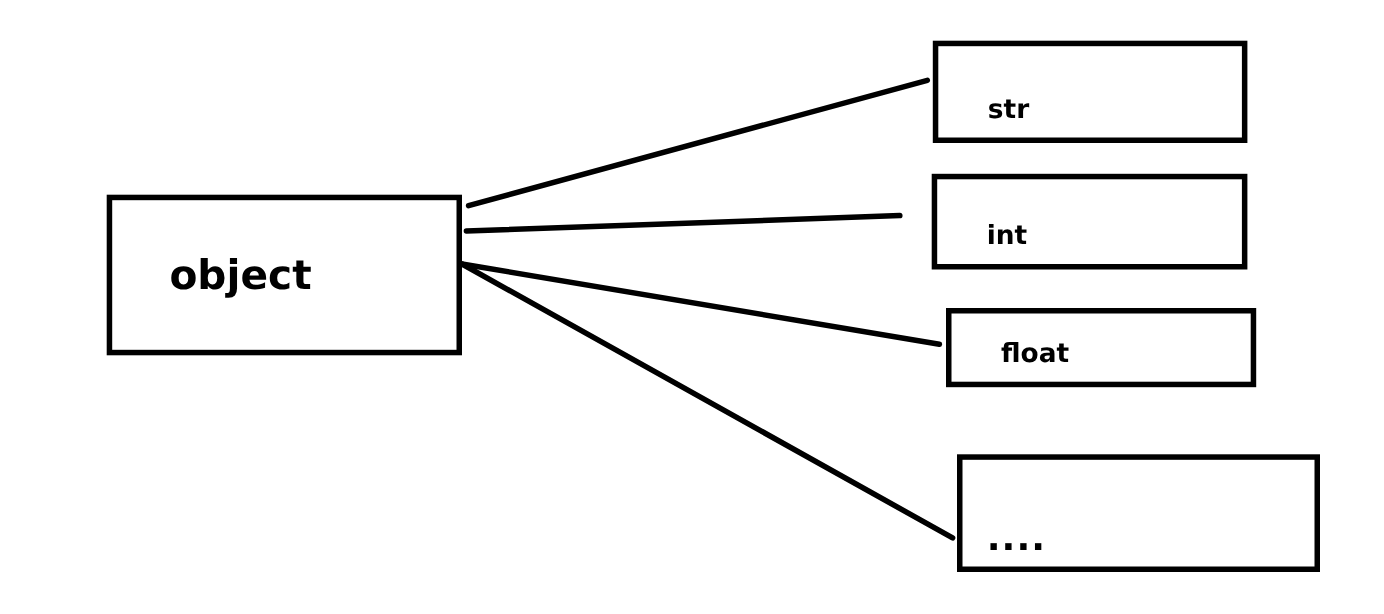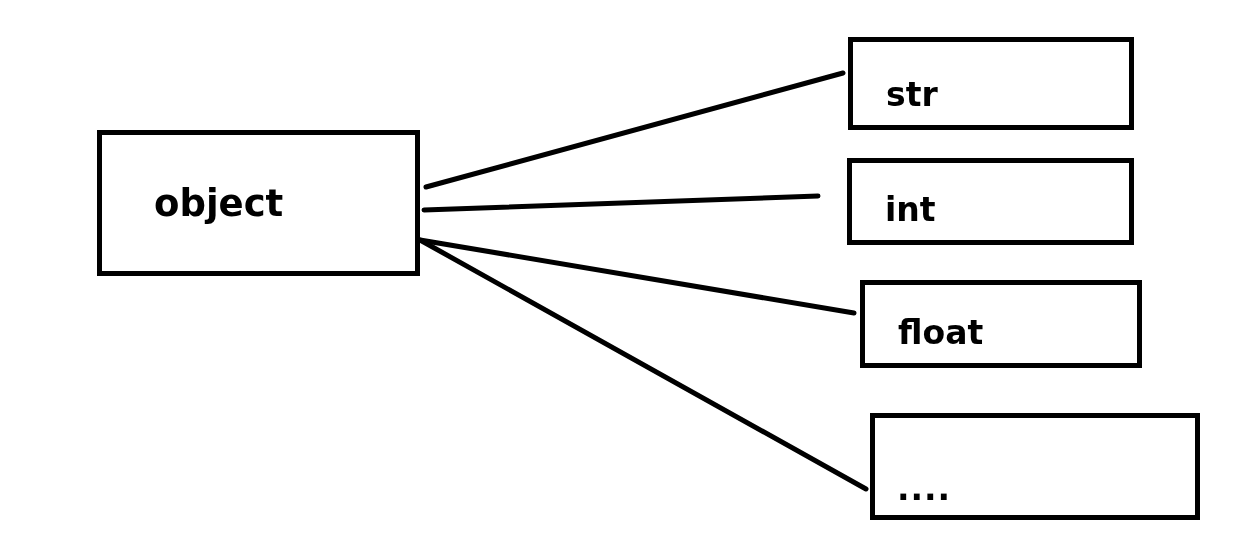--- a/index.html
+++ b/index.html
@@ -36,33 +36,34 @@
   .node-label {
     font-weight: bold;
     color: #000000;
     white-space: pre;
     line-height: 1;
   }
   
   .node-root {
     align-items: center;
     justify-content: flex-start;
+    margin-top: 47px;
   }
   .node-root .node-label {
     font-size: 37px;
     padding-left: 52px;
   }
   
   .node-leaf {
     align-items: flex-end;
     justify-content: flex-start;
   }
   .node-leaf .node-label {
-    font-size: 33px;
-    padding-left: 33px;
+    font-size: 24px;
+    padding-left: 45px;
     padding-bottom: 14px;
   }
   .node-dots .node-label {
     font-size: 33px;
     padding-left: 22px;
     padding-bottom: 10px;
     letter-spacing: 1px;
   }
 </style>
 </head>
@@ -82,21 +83,21 @@
   </div>
 
   <div class="node node-leaf" style="left: 848px; top: 37px; width: 286px; height: 93px; border-color: rgb(0, 0, 0);">
     <span class="node-label">str</span>
   </div>
 
   <div class="node node-leaf" style="left: 847px; top: 158px; width: 287px; height: 87px; border-color: rgb(0, 0, 0); text-align: right;">
     <span class="node-label">int</span>
   </div>
 
-  <div class="node node-leaf" style="left: 860px; top: 280px; width: 282px; height: 88px; border-color: rgb(0, 0, 0);">
+  <div class="node node-leaf" style="left: 860px; top: 280px; width: 282px; height: 72px; border-color: rgb(0, 0, 0);">
     <span class="node-label">float</span>
   </div>
 
   <div class="node node-leaf node-dots" style="left: 870px; top: 413px; width: 330px; height: 107px; border-color: rgb(0, 0, 0);">
     <span class="node-label">....</span>
   </div>
 
 </div>
 
 </body></html>

